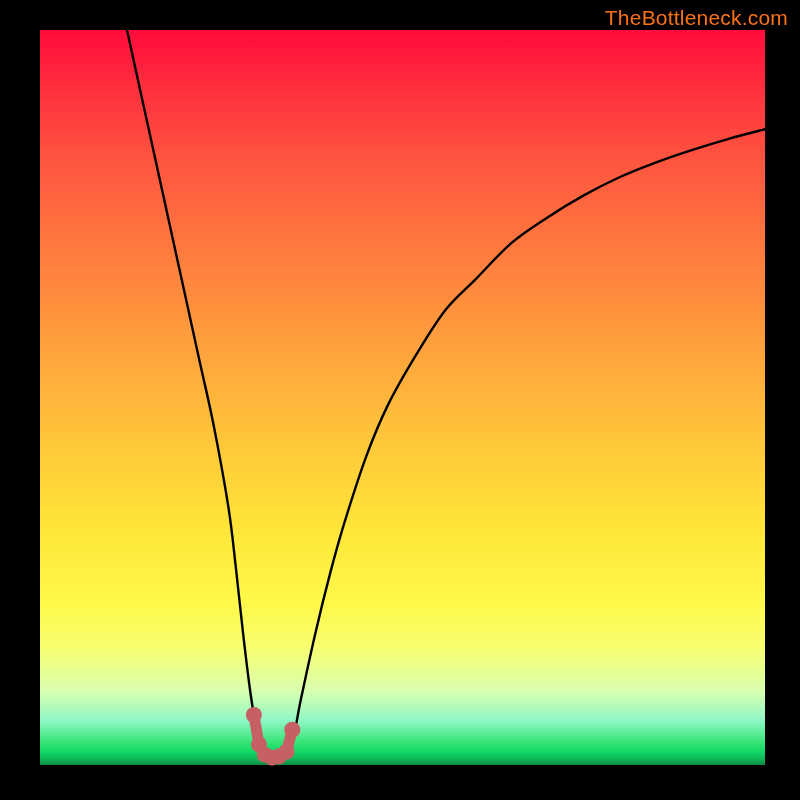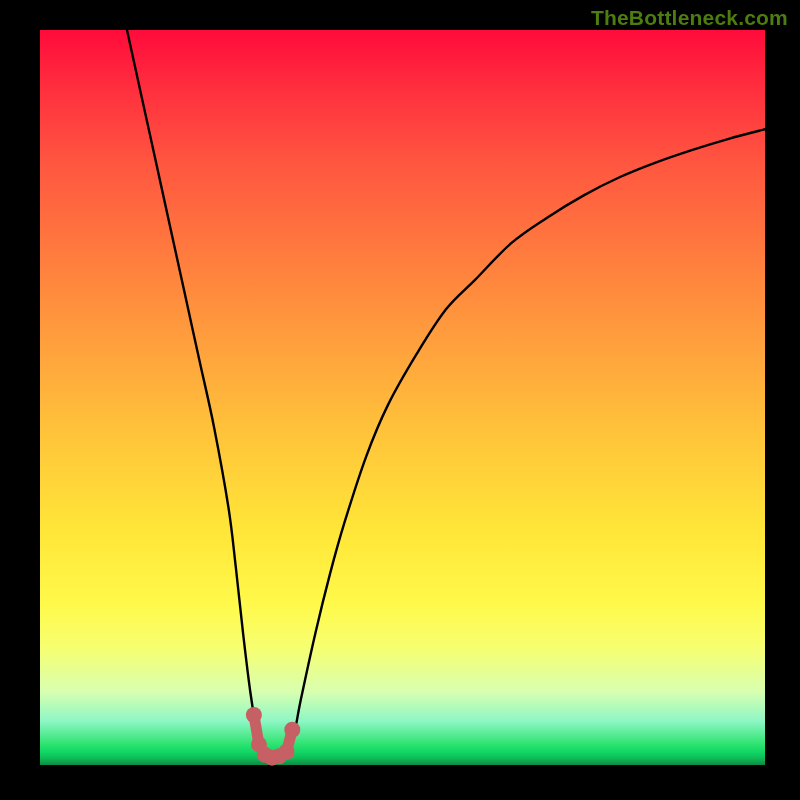--- a/index.html
+++ b/index.html
@@ -41,24 +41,24 @@
       #11d765 98.2%,
       #0fbf59 99.0%,
       #0fa14c 99.6%,
       #0c8a43 100%
     );
   }
   .watermark {
     position: absolute;
     top: 6px;
     right: 12px;
-    color: #4d7c0f;
+    color: #f97316;
     font-size: 21px;
     letter-spacing: 0.2px;
-    font-weight: 700;
+    font-weight: 400;
     user-select: none;
   }
   svg.curve {
     position: absolute;
     left: 0;
     top: 0;
     width: 725px;
     height: 735px;
     overflow: visible;
   }

